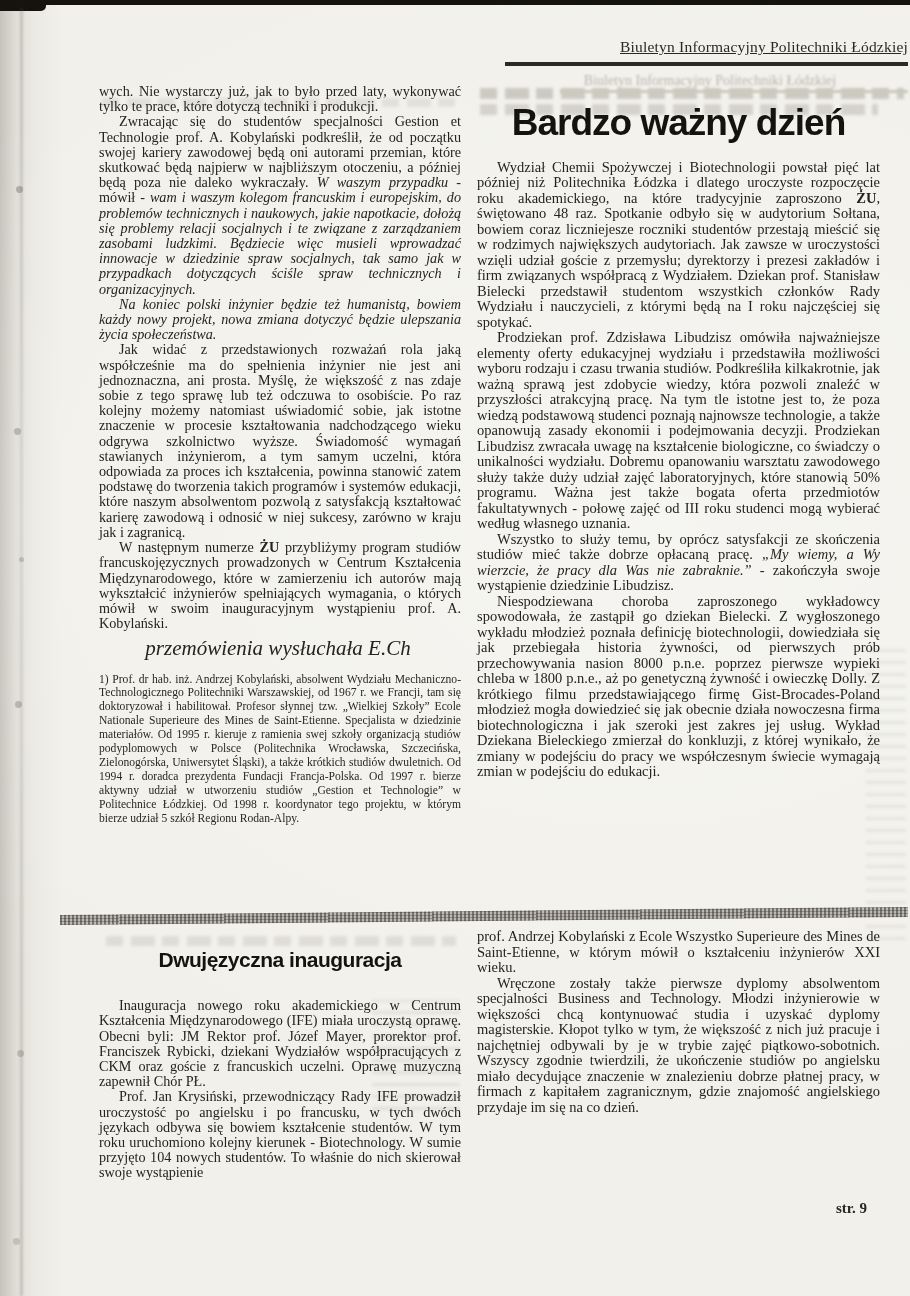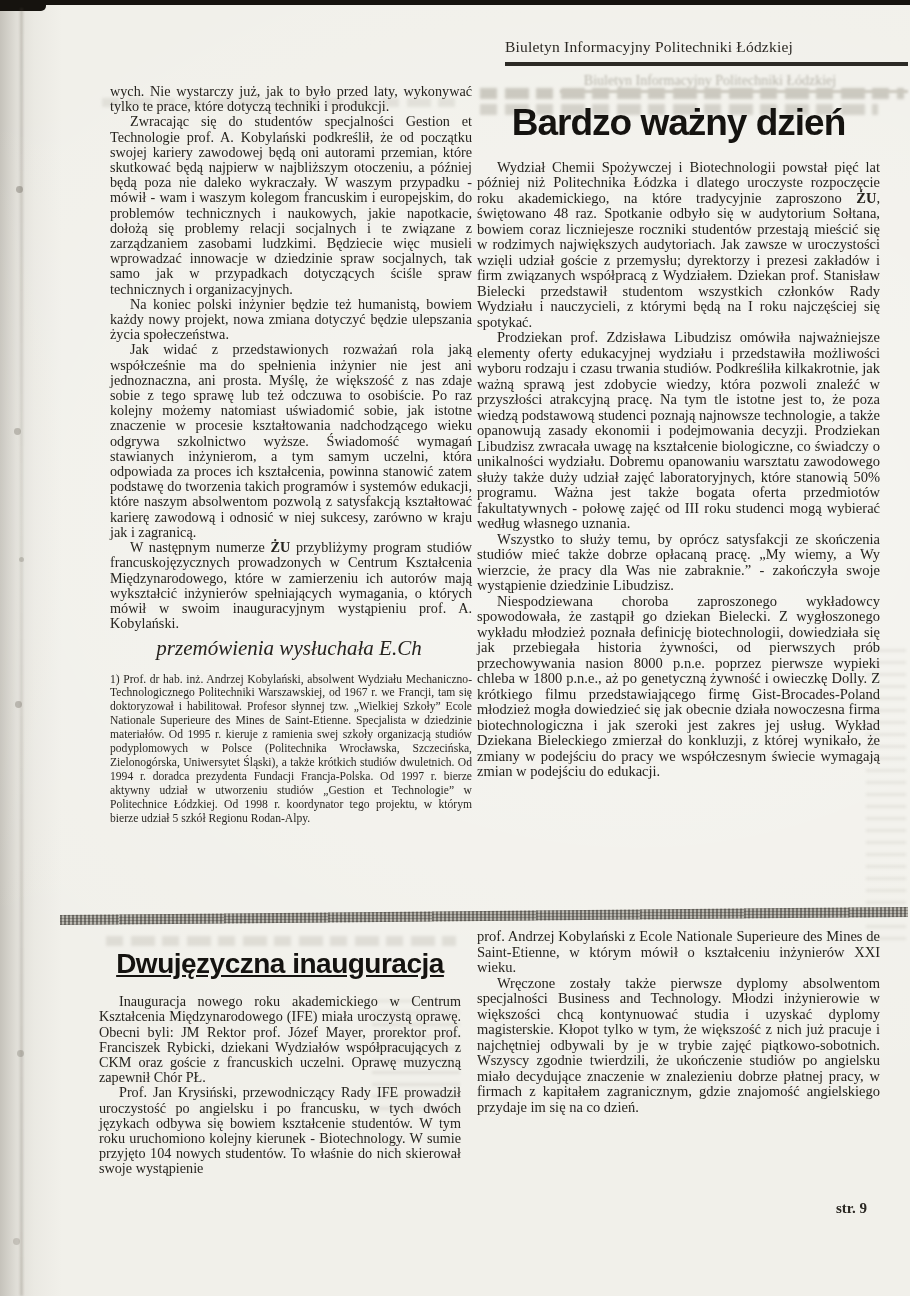--- a/index.html
+++ b/index.html
@@ -17,51 +17,51 @@
   .edge-top{position:absolute;top:0;left:0;width:910px;height:5px;background:#16130f;}
   .edge-top-corner{position:absolute;top:0;left:0;width:46px;height:11px;background:#16130f;border-radius:0 0 5px 0;}
   .fold-line{position:absolute;top:8px;left:20px;width:3px;height:1288px;
     background:linear-gradient(180deg, rgba(90,82,70,.22), rgba(90,82,70,.10) 40%, rgba(90,82,70,.22));
     filter:blur(1px);}
   .specks{position:absolute;top:0;left:0;width:3px;height:3px;border-radius:50%;
     box-shadow:18px 188px 0 2px rgba(70,62,52,.30), 16px 430px 0 2px rgba(70,62,52,.26),
                20px 558px 0 1px rgba(70,62,52,.22), 17px 703px 0 2px rgba(70,62,52,.26),
                19px 1052px 0 2px rgba(70,62,52,.22), 15px 1240px 0 2px rgba(70,62,52,.18);}
   
-  .header-title{position:absolute;top:38px;left:505px;width:403px;text-align:left;
-    font-size:15.5px;letter-spacing:.2px;color:#2b2823;}
+  .header-title{position:absolute;top:38px;left:505px;width:403px;text-align:right;
+    font-size:15.5px;letter-spacing:.2px;color:#2b2823;text-decoration:underline;}
   .header-rule{position:absolute;top:62px;left:505px;width:403px;height:4px;background:#2c2a25;}
   .header-ghost{position:absolute;top:73px;left:520px;width:380px;text-align:center;
     font-size:14px;color:#adaa9f;filter:blur(1px);opacity:.85;}
   .header-rule-ghost{position:absolute;top:90px;left:560px;width:348px;height:3px;background:#ccc9bf;filter:blur(1px);}
   
   .ghost-lines{position:absolute;filter:blur(1.5px);opacity:.45;
     background:repeating-linear-gradient(90deg, #9d998c 0 17px, transparent 17px 25px, #9d998c 25px 49px, transparent 49px 56px);}
   .g1{top:88px;left:480px;width:424px;height:11px;}
   .g2{top:104px;left:480px;width:398px;height:11px;opacity:.35;}
   .g3{top:98px;left:102px;width:356px;height:9px;opacity:.18;}
   .g4{top:936px;left:106px;width:350px;height:10px;opacity:.22;}
   .g5{top:1000px;left:372px;width:88px;height:110px;opacity:.16;
     background:repeating-linear-gradient(0deg, #8f8b7f 0 3px, transparent 3px 12px);}
   .g6{top:640px;left:866px;width:40px;height:300px;opacity:.14;
     background:repeating-linear-gradient(0deg, #8f8b7f 0 3px, transparent 3px 12px);}
   
   .bodytext p{margin:0;text-align:justify;text-indent:20px;}
   .bodytext p.no-indent{text-indent:0;}
-  .it{margin-top:25px;}
+  .it{font-style:italic;margin-top:25px;}
   .bd{font-weight:bold;}
-  .lc-a{position:absolute;top:84px;left:110px;width:362px;font-size:14.2px;line-height:15.2px;}
+  .lc-a{position:absolute;top:84px;left:99px;width:362px;font-size:14.2px;line-height:15.2px;}
   .lc-b{position:absolute;top:948px;left:99px;width:362px;font-size:14.2px;line-height:15.2px;}
   .rc-a{position:absolute;top:95px;left:477px;width:403px;font-size:14.5px;line-height:15.5px;}
   .rc-b{position:absolute;top:929px;left:477px;width:403px;font-size:14.5px;line-height:15.5px;}
   .byline{margin-top:10px;text-align:center;font-style:italic;font-size:21px;padding-right:4px;}
   .footnote{margin-top:16px;font-size:11.6px;line-height:13.9px;text-align:justify;color:#2a2username;color:#2a2722;}
   .headline{font-family:"Liberation Sans", sans-serif;font-weight:bold;color:#151310;text-align:center;}
   .hl-right{font-size:37px;letter-spacing:-1px;margin:8px 0 16px 0;line-height:1.1;}
-  .hl-left{font-size:28px;letter-spacing:-.5px;margin:0 0 14px 0;line-height:1.15;text-decoration:underline;}
+  .hl-left{font-size:21px;letter-spacing:-.5px;margin:0 0 26px 0;line-height:1.15;}
   
   .divider{position:absolute;top:911px;left:60px;width:848px;height:10px;
     transform:rotate(-0.55deg);
     background-color:#cfcdc5;
     background-image:
       repeating-linear-gradient(90deg, rgba(45,42,37,.55) 0 2px, rgba(45,42,37,.12) 2px 4px),
       repeating-linear-gradient(0deg, rgba(45,42,37,.30) 0 1px, transparent 1px 3px);}
   .page-number{position:absolute;top:1200px;left:477px;width:390px;text-align:right;font-size:15px;color:#2b2823;font-weight:bold;}
 </style>
 </head>
@@ -113,20 +113,20 @@
     <div>
         <p><span>Wydział Chemii Spożywczej i Biotechnologii powstał pięć lat później niż Politechnika Łódzka i dlatego uroczyste rozpoczęcie roku akademickiego, na które tradycyjnie zaproszono </span><span class="bd">ŻU</span><span>, świętowano 48 raz. Spotkanie odbyło się w audytorium Sołtana, bowiem coraz liczniejesze roczniki studentów przestają mieścić się w rodzimych największych audytoriach. Jak zawsze w uroczystości wzięli udział goście z przemysłu; dyrektorzy i prezesi zakładów i firm związanych współpracą z Wydziałem. Dziekan prof. Stanisław Bielecki przedstawił studentom wszystkich członków Rady Wydziału i nauczycieli, z którymi będą na I roku najczęściej się spotykać.</span></p>
         <p><span>Prodziekan prof. Zdzisława Libudzisz omówiła najważniejsze elementy oferty edukacyjnej wydziału i przedstawiła możliwości wyboru rodzaju i czasu trwania studiów. Podkreśliła kilkakrotnie, jak ważną sprawą jest zdobycie wiedzy, która pozwoli znaleźć w przyszłości atrakcyjną pracę. Na tym tle istotne jest to, że poza wiedzą podstawową studenci poznają najnowsze technologie, a także opanowują zasady ekonomii i podejmowania decyzji. Prodziekan Libudzisz zwracała uwagę na kształcenie biologiczne, co świadczy o unikalności wydziału. Dobremu opanowaniu warsztatu zawodowego służy także duży udział zajęć laboratoryjnych, które stanowią 50% programu. Ważna jest także bogata oferta przedmiotów fakultatywnych - połowę zajęć od III roku studenci mogą wybierać według własnego uznania.</span></p>
         <p><span>Wszystko to służy temu, by oprócz satysfakcji ze skończenia studiów mieć także dobrze opłacaną pracę. </span><span class="it">„My wiemy, a Wy wierzcie, że pracy dla Was nie zabraknie.”</span><span> - zakończyła swoje wystąpienie dziedzinie Libudzisz.</span></p>
         <p><span>Niespodziewana choroba zaproszonego wykładowcy spowodowała, że zastąpił go dziekan Bielecki. Z wygłoszonego wykładu młodzież poznała definicję biotechnologii, dowiedziała się jak przebiegała historia żywności, od pierwszych prób przechowywania nasion 8000 p.n.e. poprzez pierwsze wypieki chleba w 1800 p.n.e., aż po genetyczną żywność i owieczkę Dolly. Z krótkiego filmu przedstawiającego firmę Gist-Brocades-Poland młodzież mogła dowiedzieć się jak obecnie działa nowoczesna firma biotechnologiczna i jak szeroki jest zakres jej usług. Wykład Dziekana Bieleckiego zmierzał do konkluzji, z której wynikało, że zmiany w podejściu do pracy we współczesnym świecie wymagają zmian w podejściu do edukacji.</span></p>
       </div>
   </section>
 
   <section class="rc-b bodytext">
     <div>
-        <p class="no-indent"><span>prof. Andrzej Kobylański z Ecole Nationale Superieure des Mines de Saint-Etienne, w którym mówił o kształceniu inżynierów XXI wieku.</span></p>
+        <p class="no-indent"><span>prof. Andrzej Kobylański z Ecole Wszystko Superieure des Mines de Saint-Etienne, w którym mówił o kształceniu inżynierów XXI wieku.</span></p>
         <p><span>Wręczone zostały także pierwsze dyplomy absolwentom specjalności Business and Technology. Młodzi inżynierowie w większości chcą kontynuować studia i uzyskać dyplomy magisterskie. Kłopot tylko w tym, że większość z nich już pracuje i najchętniej odbywali by je w trybie zajęć piątkowo-sobotnich. Wszyscy zgodnie twierdzili, że ukończenie studiów po angielsku miało decydujące znaczenie w znalezieniu dobrze płatnej pracy, w firmach z kapitałem zagranicznym, gdzie znajomość angielskiego przydaje im się na co dzień.</span></p>
       </div>
   </section>
 
   <div class="page-number">str. 9</div>
 
 </div>
 
 </body></html>

